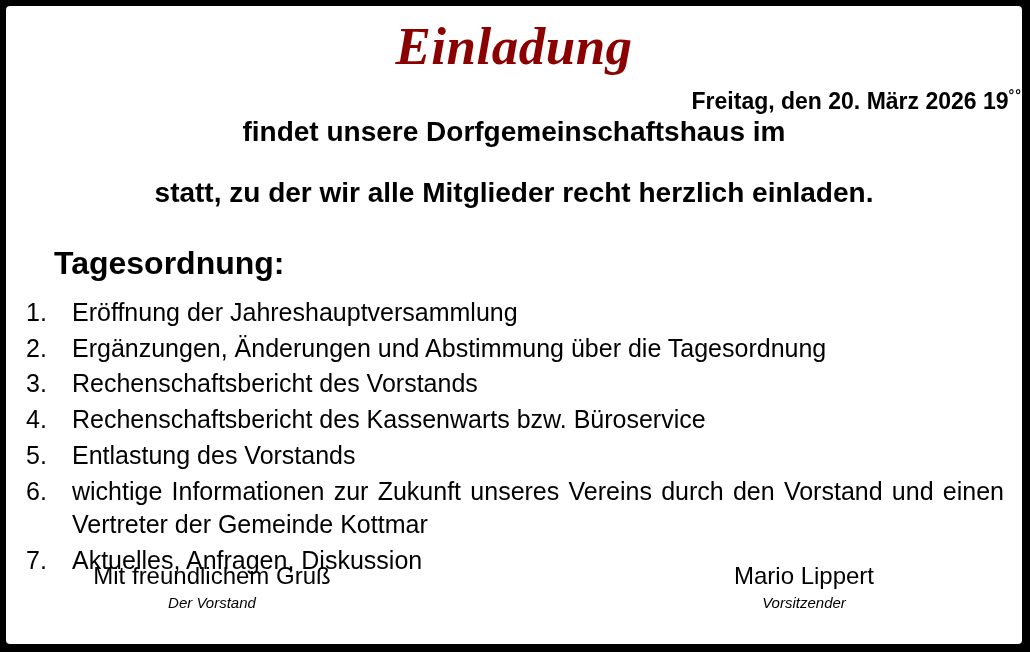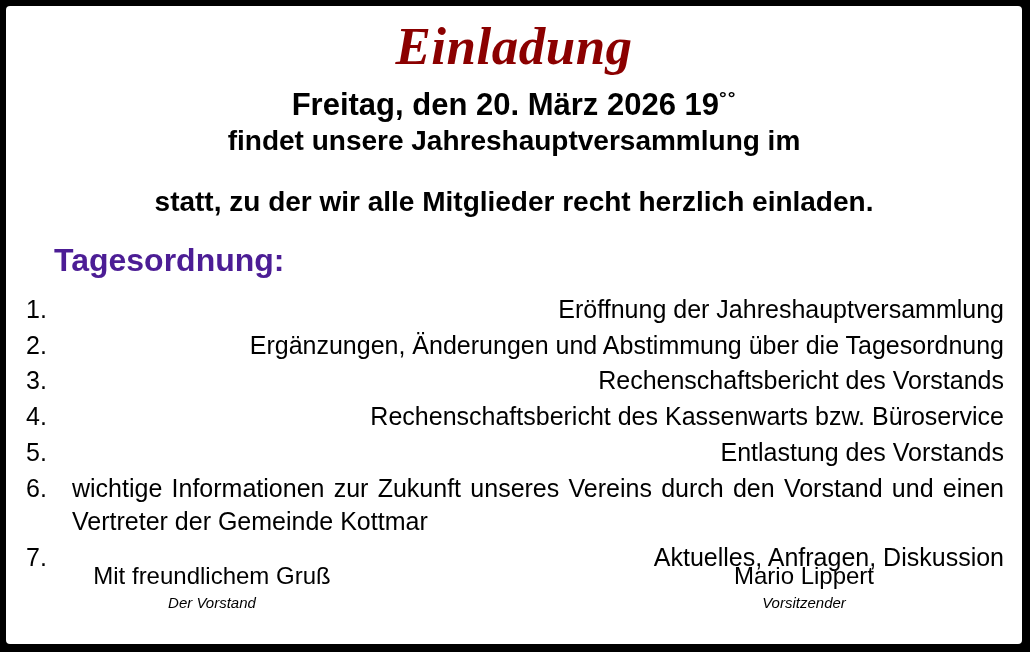--- a/index.html
+++ b/index.html
@@ -35,34 +35,34 @@
     line-height: 1.0;
     margin-top: 14px;
     letter-spacing: 0.5px;
   }
   .intro {
     text-align: center;
     font-weight: bold;
     line-height: 1.18;
     margin-top: 14px;
   }
-  .intro .l1 { font-size: 31px; }
+  .intro .l1 { font-size: 23px; text-align: right; }
   .intro .l2 { font-size: 28px; }
   .intro .l3 { font-size: 28px; }
   .intro .l4 { font-size: 28px; margin-top: 28px; }
   .sup {
     font-size: 0.62em;
     vertical-align: super;
     letter-spacing: 1px;
   }
   .agenda-heading {
-    color: #4c1d95;
+    color: #000000;
     font-weight: bold;
     font-size: 32px;
-    margin-top: 24px;
+    margin-top: 36px;
     margin-left: 48px;
   }
   ol.agenda {
     list-style: none;
     margin: 14px 0 0 0;
     padding: 0 18px 0 20px;
     font-size: 25px;
     line-height: 1.35;
   }
   ol.agenda li {
@@ -70,21 +70,20 @@
     align-items: flex-start;
     margin-bottom: 2px;
   }
   ol.agenda li .num {
     width: 46px;
     flex: 0 0 46px;
     text-align: left;
   }
   ol.agenda li .txt {
     flex: 1 1 auto;
-    text-align: right;
   }
   ol.agenda li .txt.justify {
     text-align: justify;
   }
   .signature {
     position: absolute;
     left: 0;
     right: 0;
     bottom: 22px;
     height: 60px;
@@ -106,21 +105,21 @@
 </style>
 </head>
 <body>
 
 <div class="page">
 
   <div class="title">Einladung</div>
 
   <div class="intro">
     <div class="l1"><span>Freitag, den 20. März 2026  19</span><span class="sup">°°</span></div>
-    <div class="l2">findet unsere Jahreshauptversammlung im</div>
+    <div class="l2">findet unsere Dorfgemeinschaftshaus im</div>
     <div class="l4">statt, zu der wir alle Mitglieder recht herzlich einladen.</div>
   </div>
 
   <div class="agenda-heading">Tagesordnung:</div>
 
   <ol class="agenda">
     <li>
       <span class="num">1.</span>
       <span class="txt">Eröffnung der Jahreshauptversammlung</span>
     </li>

